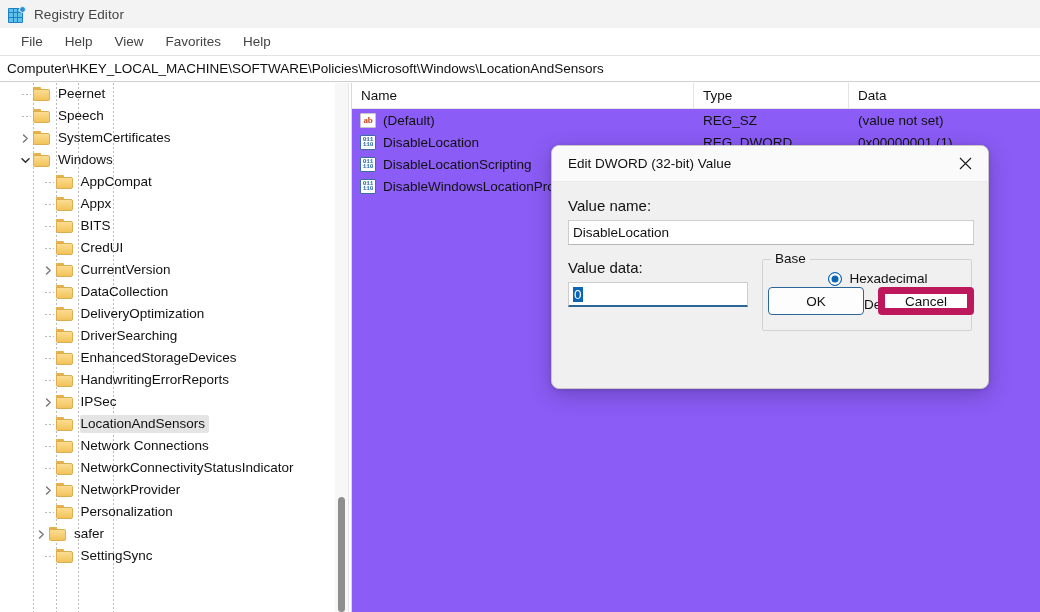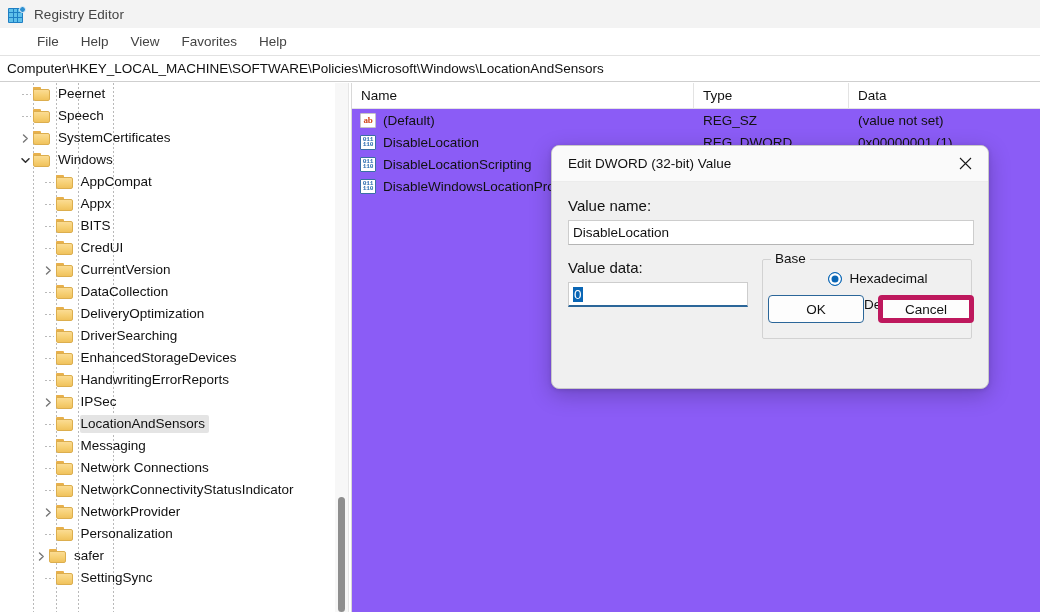--- a/index.html
+++ b/index.html
@@ -19,21 +19,21 @@
   .app-icon{width:17px;height:17px;position:relative;margin-right:9px;flex:none;}
   .app-icon .grid{position:absolute;left:0;top:2px;width:15px;height:15px;
     background:#1f7fc4;border-radius:1px;
     display:grid;grid-template-columns:repeat(3,1fr);grid-template-rows:repeat(3,1fr);gap:1px;padding:1px;box-sizing:border-box;}
   .app-icon .grid i{background:#5fc0ea;display:block;}
   .app-icon .gear{position:absolute;right:-1px;top:0;width:7px;height:7px;border-radius:50%;
     background:#2d8fd0;border:1.5px solid #eaf4fb;box-sizing:border-box;}
   .title-text{font-size:13.5px;color:#444;letter-spacing:.1px;}
 
   
-  .menubar{height:27px;background:#fff;display:flex;align-items:center;padding-left:26px;box-sizing:border-box;}
+  .menubar{height:27px;background:#fff;display:flex;align-items:center;padding-left:10px;box-sizing:border-box;}
   .menubar .mi{padding:3px 11px;font-size:13.5px;color:#444;cursor:default;border-radius:3px;}
 
   
   .addressbar{
     height:27px;border-top:1px solid #e2e2e2;border-bottom:1px solid #cfcfcf;
     background:#fff;display:flex;align-items:center;padding-left:7px;box-sizing:border-box;
   }
   .addressbar .path{font-size:13.5px;color:#111;white-space:nowrap;}
 
   
@@ -104,34 +104,34 @@
   .tbox{
     height:25px;background:#fff;border:1px solid #cdcdcd;border-bottom:2px solid #2b6699;
     box-sizing:border-box;display:flex;align-items:center;padding:0 4px;font-size:13.5px;color:#111;
   }
   .tbox.wide{width:406px;border-bottom:1px solid #b5b5b5;}
   .tbox.vdata{width:180px;}
   .sel-text{background:#0a66b5;color:#fff;padding:0 1px;}
 
   .row2{display:flex;margin-top:14px;}
   .grp{
-    width:212px;height:80px;border:1px solid #d2d2d2;border-radius:2px;position:relative;margin-left:14px;
+    width:212px;height:72px;border:1px solid #d2d2d2;border-radius:2px;position:relative;margin-left:14px;
     box-sizing:border-box;
   }
   .grp .legend{position:absolute;top:-9px;left:8px;background:#f0f0f0;padding:0 4px;font-size:13.5px;color:#111;}
   .radio{display:flex;align-items:center;margin:11px 0 0 22px;cursor:default;justify-content:center;}
   .radio .dot{width:14px;height:14px;border-radius:50%;border:1.5px solid #6b6b6b;background:#fff;
     box-sizing:border-box;margin-right:7px;flex:none;position:relative;}
   .radio.on .dot{border-color:#0a66b5;border-width:4px;background:#fff;}
   .radio.on .dot::after{content:"";position:absolute;inset:-4px;border-radius:50%;background:#0a66b5;z-index:-1;}
   .radio.on .dot{background:#0a66b5;box-shadow:inset 0 0 0 2.5px #fff;border:1.5px solid #0a66b5;}
   .radio span{font-size:13.5px;color:#111;}
 
   .btnrow{position:absolute;right:14px;bottom:16px;display:flex;gap:14px;}
-  .btn{width:96px;height:28px;border:5px solid #be185d;border-radius:4px;background:#fdfdfd;
+  .btn{width:96px;height:28px;border:7px solid #be185d;border-radius:4px;background:#fdfdfd;
     display:flex;align-items:center;justify-content:center;font-size:13.5px;color:#111;cursor:default;
     box-sizing:border-box;}
   .btn.default{border:1.5px solid #2b6699;}
 </style>
 </head>
 <body>
 
 <div class="app">
 
   <div class="titlebar">
@@ -330,29 +330,20 @@
             </div>
             <div class="lbl">LocationAndSensors</div>
           </div>
           <div class="node" style="padding-left: 40.5px;">
             <div class="stub" style="left: 44.5px;"></div>
             <div class="chev"></div>
             <div class="folder">
               <div class="tab"></div>
               <div class="body"></div>
             </div>
-            <div class="lbl">Messaging</div>
-          </div>
-          <div class="node" style="padding-left: 40.5px;">
-            <div class="stub" style="left: 44.5px;"></div>
-            <div class="chev"></div>
-            <div class="folder">
-              <div class="tab"></div>
-              <div class="body"></div>
-            </div>
             <div class="lbl">Network Connections</div>
           </div>
           <div class="node" style="padding-left: 40.5px;">
             <div class="stub" style="left: 44.5px;"></div>
             <div class="chev"></div>
             <div class="folder">
               <div class="tab"></div>
               <div class="body"></div>
             </div>
             <div class="lbl">NetworkConnectivityStatusIndicator</div>

